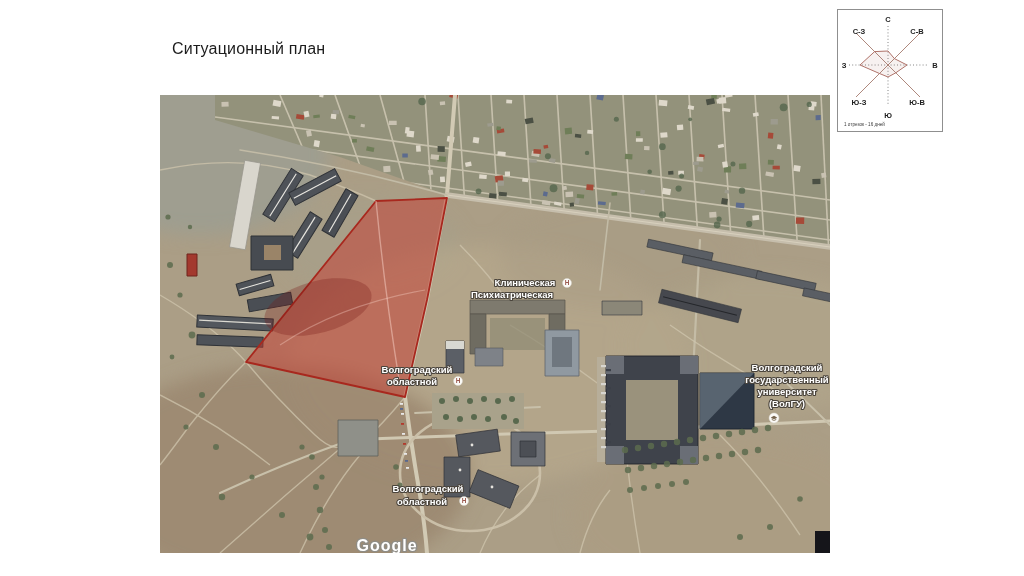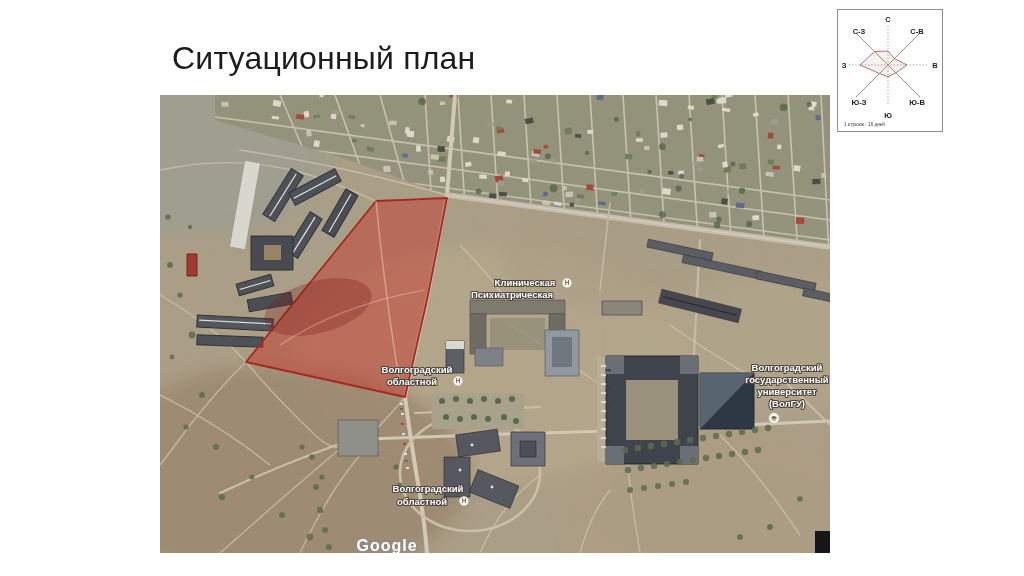--- a/index.html
+++ b/index.html
@@ -1,18 +1,18 @@
 <!DOCTYPE html>
 <html><head>
 <meta charset="utf-8">
 <style>
   html,body{margin:0;padding:0;background:#fff;}
   .slide{position:relative;width:1024px;height:576px;background:#ffffff;overflow:hidden;
          font-family:"Liberation Sans",sans-serif;}
-  .title{position:absolute;left:172px;top:40px;font-size:32px;color:#1c1c1c;letter-spacing:.2px;}
+  .title{position:absolute;left:172px;top:40px;font-size:16px;color:#1c1c1c;letter-spacing:.2px;}
   .map-figure{position:absolute;left:160px;top:95px;width:670px;height:556px;}
   .map-figure svg{display:block;}
   .windrose{position:absolute;left:837px;top:9px;width:106px;height:123px;background:#fff;
             border:1px solid #8f8f8f;box-sizing:border-box;}
   .maplabel{font-family:"Liberation Sans",sans-serif;font-size:9.5px;font-weight:bold;fill:#ffffff;
             stroke:#4a443c;stroke-width:2.2px;paint-order:stroke;stroke-linejoin:round;text-anchor:middle;}
   .gwm{font-family:"Liberation Sans",sans-serif;font-size:16px;font-weight:bold;fill:#ffffff;
        stroke:#8f8d86;stroke-width:2.6px;paint-order:stroke;stroke-linejoin:round;letter-spacing:1px;text-anchor:middle;}
   .wrlab{font-family:"Liberation Sans",sans-serif;font-size:7.5px;font-weight:bold;fill:#1f1f1f;text-anchor:middle;}
   .wrcap{font-family:"Liberation Sans",sans-serif;font-size:4.6px;fill:#3a3a3a;text-anchor:start;}

